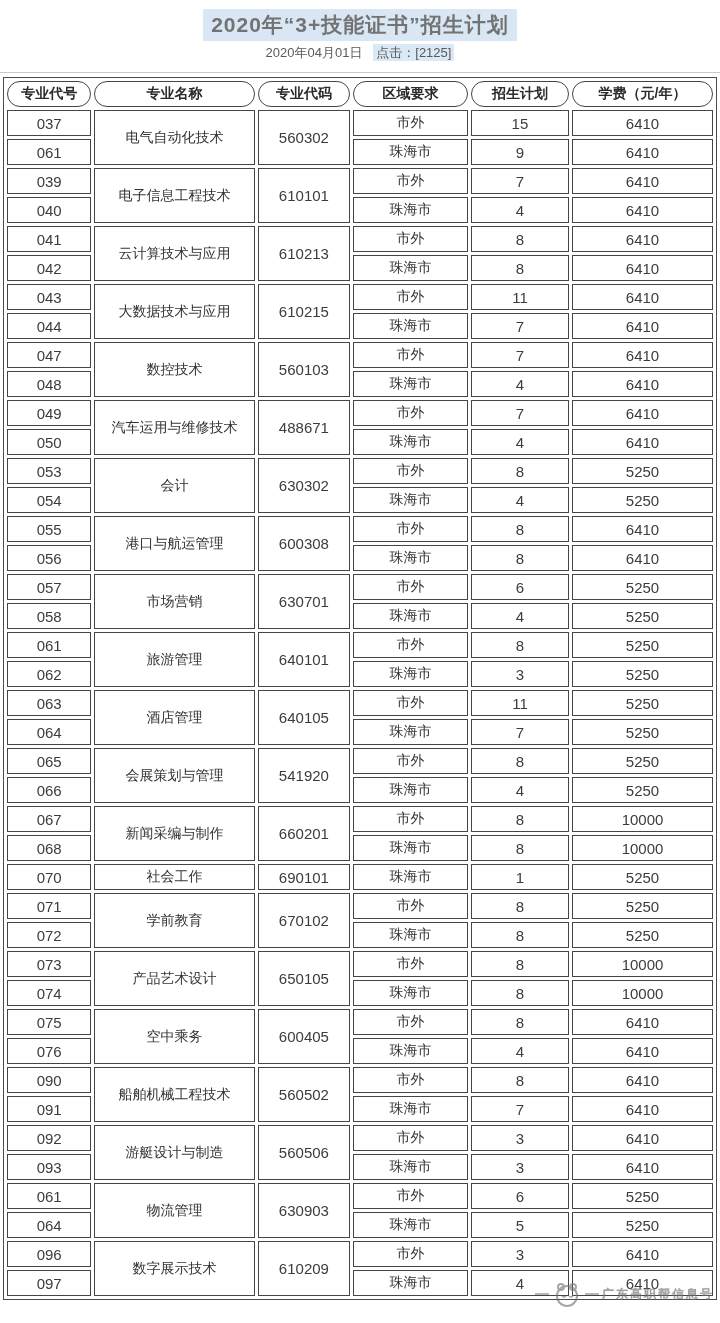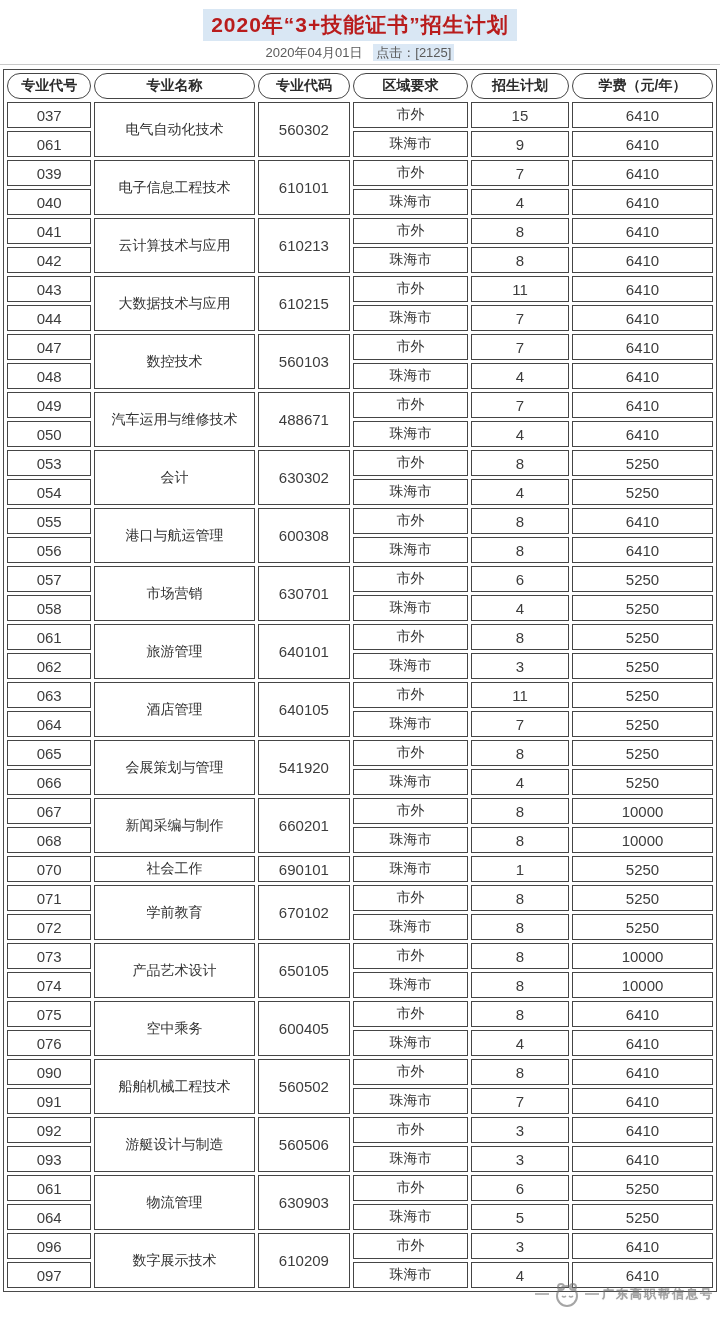--- a/index.html
+++ b/index.html
@@ -18,27 +18,27 @@
   }
   .header-area {
     text-align: center;
     padding-top: 9px;
   }
   .page-title {
     display: inline-block;
     margin: 0;
     font-size: 21px;
     font-weight: bold;
-    color: #b91c1c;
+    color: #737373;
     background: #d9e7f4;
     padding: 2px 8px;
     letter-spacing: 1px;
   }
   .page-subtitle {
-    margin: 3px 0 2px 0;
+    margin: 3px 0 10px 0;
     font-size: 13px;
     color: #5a5a5a;
   }
   .clicks-badge {
     background: #dbe8f5;
     padding: 1px 3px;
   }
   .header-divider {
     border: none;
     border-top: 1px solid #c9c9c9;

